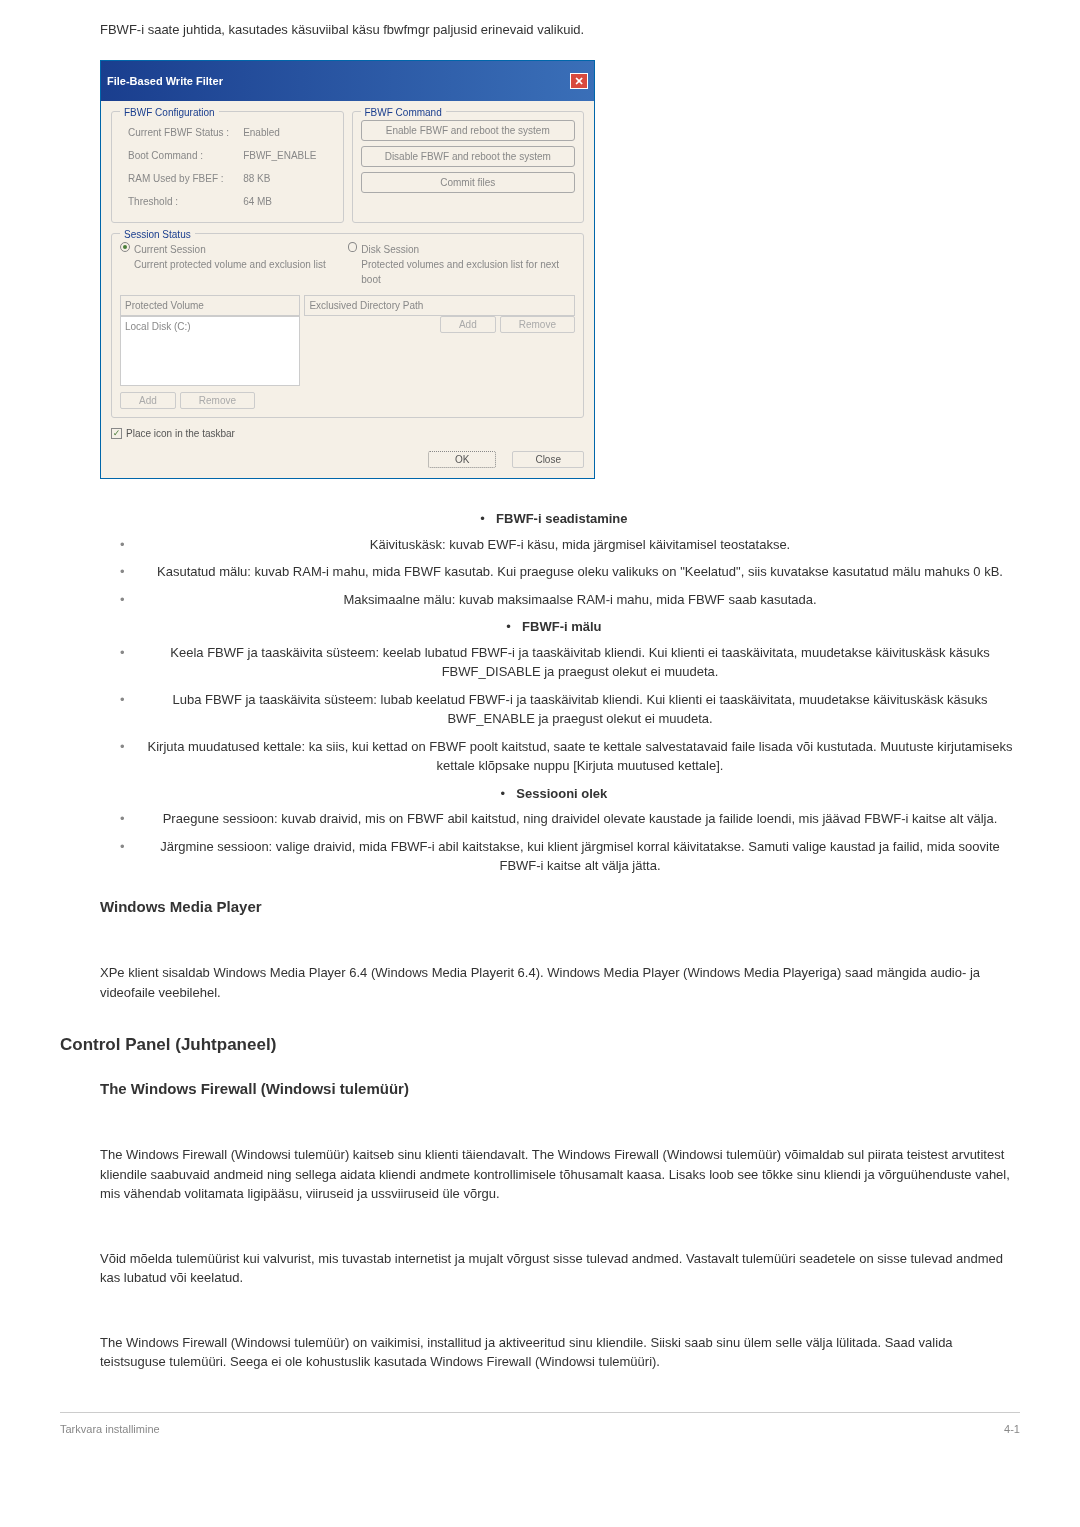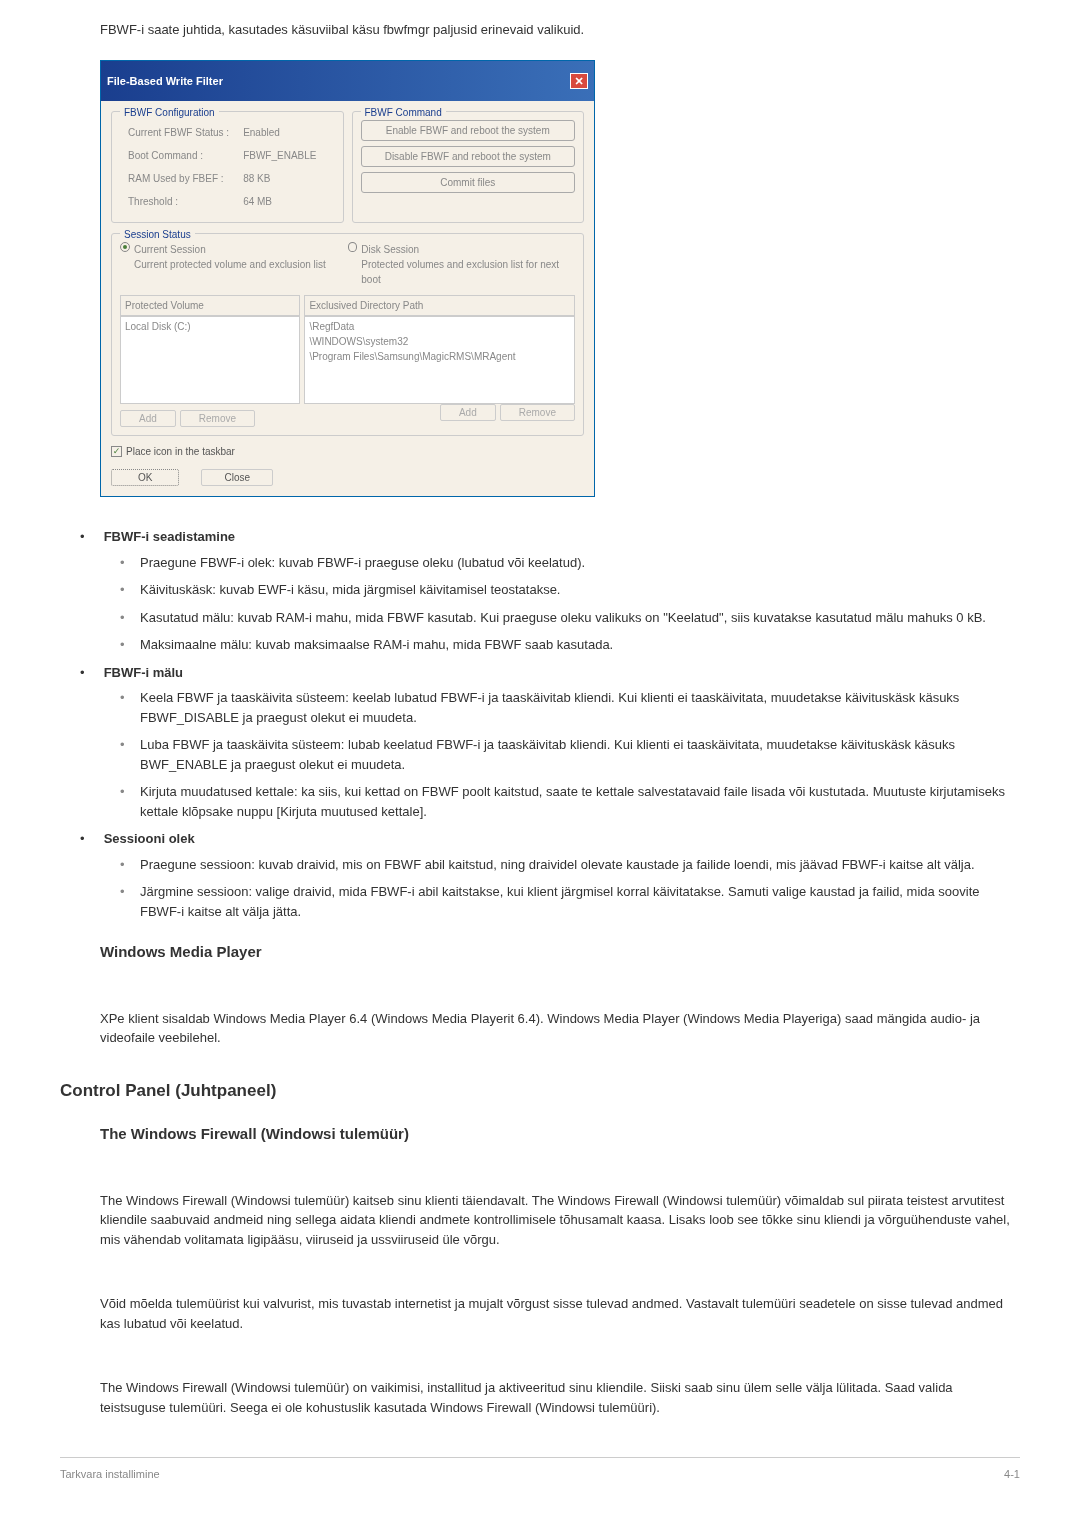--- a/index.html
+++ b/index.html
@@ -144,21 +144,21 @@
     .list-header {
       border: 1px solid #ccc;
       padding: 2px 4px;
       font-size: 10px;
       color: #888;
       background: #f5f0e7;
     }
     .list-box {
       border: 1px solid #ccc;
       background: #fff;
-      height: 88px;
+      height: 70px;
       padding: 2px 4px;
       font-size: 10px;
       color: #888;
       overflow: hidden;
     }
     .btn-row {
       display: flex;
       gap: 4px;
       margin-top: 6px;
     }
@@ -188,21 +188,22 @@
       height: 11px;
       border: 1px solid #888;
       display: inline-flex;
       align-items: center;
       justify-content: center;
       font-size: 9px;
       color: #4a7e3a;
     }
     .bottom-btns {
       display: flex;
-      gap: 22px;
+      gap: 16px;
+      justify-content: flex-end;
       margin-top: 10px;
     }
     .ok-btn {
       border: 1px dotted #888;
       padding: 2px 26px;
       font-size: 10px;
       color: #555;
       background: #f5f0e7;
       border-radius: 2px;
     }
@@ -210,20 +211,21 @@
       border: 1px solid #ccc;
       padding: 2px 22px;
       font-size: 10px;
       color: #555;
       background: #f5f0e7;
       border-radius: 2px;
     }
     ul.main-list {
       list-style: none;
       margin-left: 40px;
+      text-align: center;
     }
     ul.main-list > li {
       margin-bottom: 6px;
     }
     ul.main-list > li::before {
       content: '•';
       display: inline-block;
       width: 20px;
       margin-left: -20px;
     }
@@ -345,25 +347,20 @@
           <div class="list-box">
             <div>Local Disk (C:)</div>
           </div>
           <div class="btn-row">
             <button class="small-btn">Add</button>
             <button class="small-btn">Remove</button>
           </div>
         </div>
         <div class="list-col" style="flex:1.2">
           <div class="list-header">Exclusived Directory Path</div>
-          <div class="list-box">
-            <div>\RegfData</div>
-            <div>\WINDOWS\system32</div>
-            <div>\Program Files\Samsung\MagicRMS\MRAgent</div>
-          </div>
           <div class="btn-row-right">
             <button class="small-btn">Add</button>
             <button class="small-btn">Remove</button>
           </div>
         </div>
       </div>
     </div>
     <div class="checkbox-row">
       <span class="chk">✓</span>
       <span>Place icon in the taskbar</span>
@@ -372,21 +369,20 @@
       <button class="ok-btn">OK</button>
       <button class="close-btn2">Close</button>
     </div>
   </div>
 </div>
 
 <ul class="main-list">
   <li>
     <span class="bold-item">FBWF-i seadistamine</span>
     <ul class="sub-list">
-      <li>Praegune FBWF-i olek: kuvab FBWF-i praeguse oleku (lubatud või keelatud).</li>
       <li>Käivituskäsk: kuvab EWF-i käsu, mida järgmisel käivitamisel teostatakse.</li>
       <li>Kasutatud mälu: kuvab RAM-i mahu, mida FBWF kasutab. Kui praeguse oleku valikuks on "Keelatud", siis kuvatakse kasutatud mälu mahuks 0 kB.</li>
       <li>Maksimaalne mälu: kuvab maksimaalse RAM-i mahu, mida FBWF saab kasutada.</li>
     </ul>
   </li>
   <li>
     <span class="bold-item">FBWF-i mälu</span>
     <ul class="sub-list">
       <li>Keela FBWF ja taaskäivita süsteem: keelab lubatud FBWF-i ja taaskäivitab kliendi. Kui klienti ei taaskäivitata, muudetakse käivituskäsk käsuks FBWF_DISABLE ja praegust olekut ei muudeta.</li>
       <li>Luba FBWF ja taaskäivita süsteem: lubab keelatud FBWF-i ja taaskäivitab kliendi. Kui klienti ei taaskäivitata, muudetakse käivituskäsk käsuks BWF_ENABLE ja praegust olekut ei muudeta.</li>

